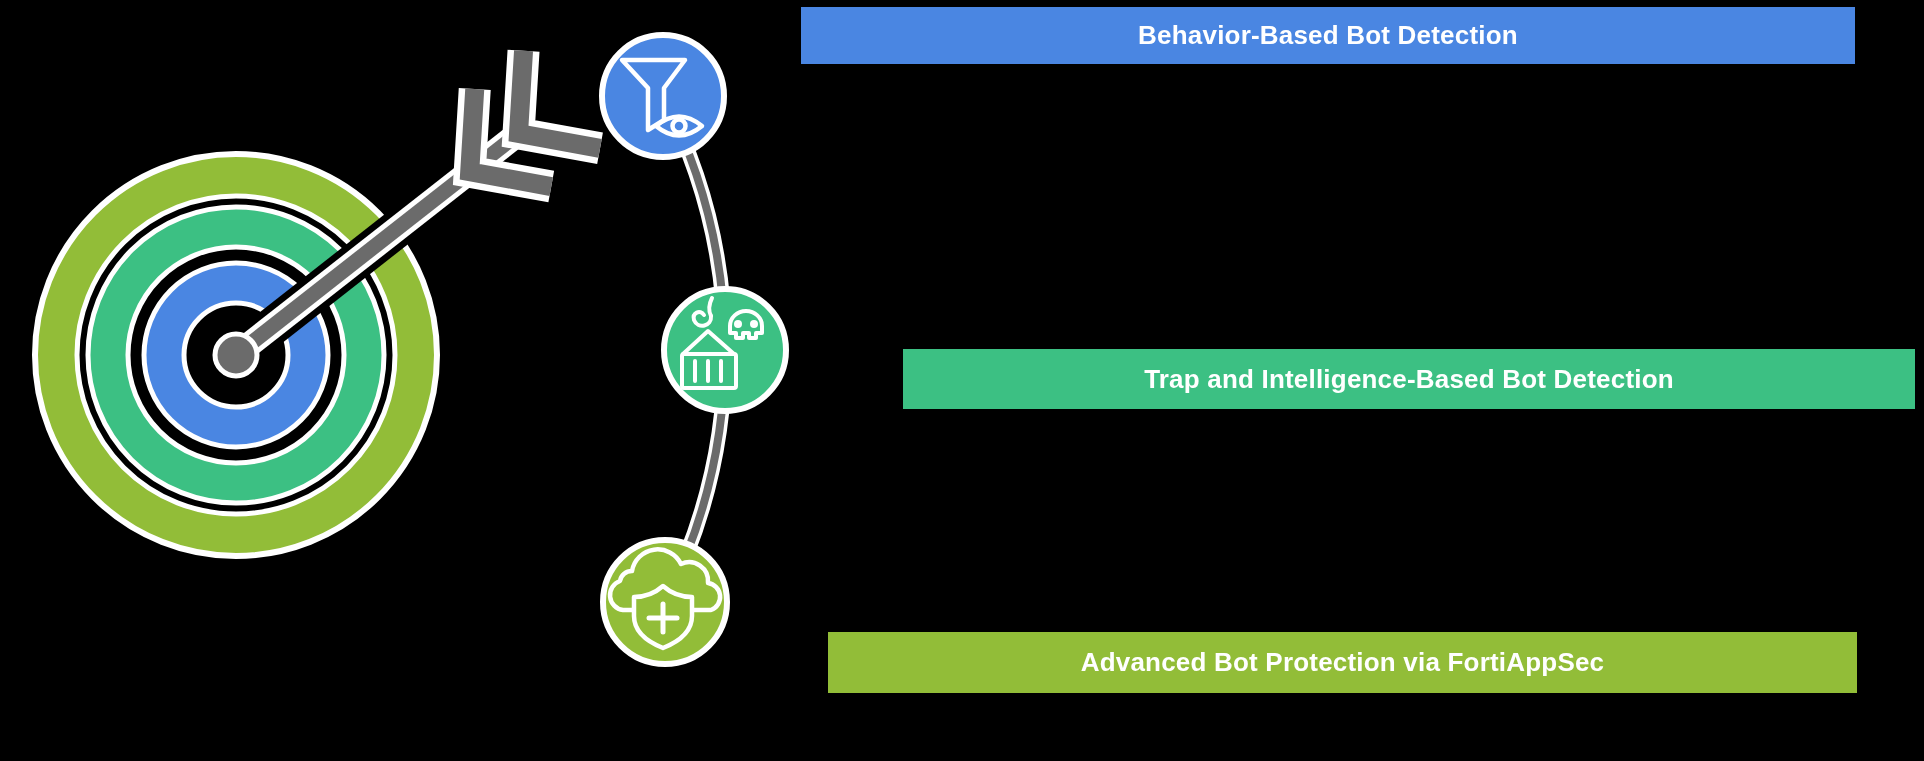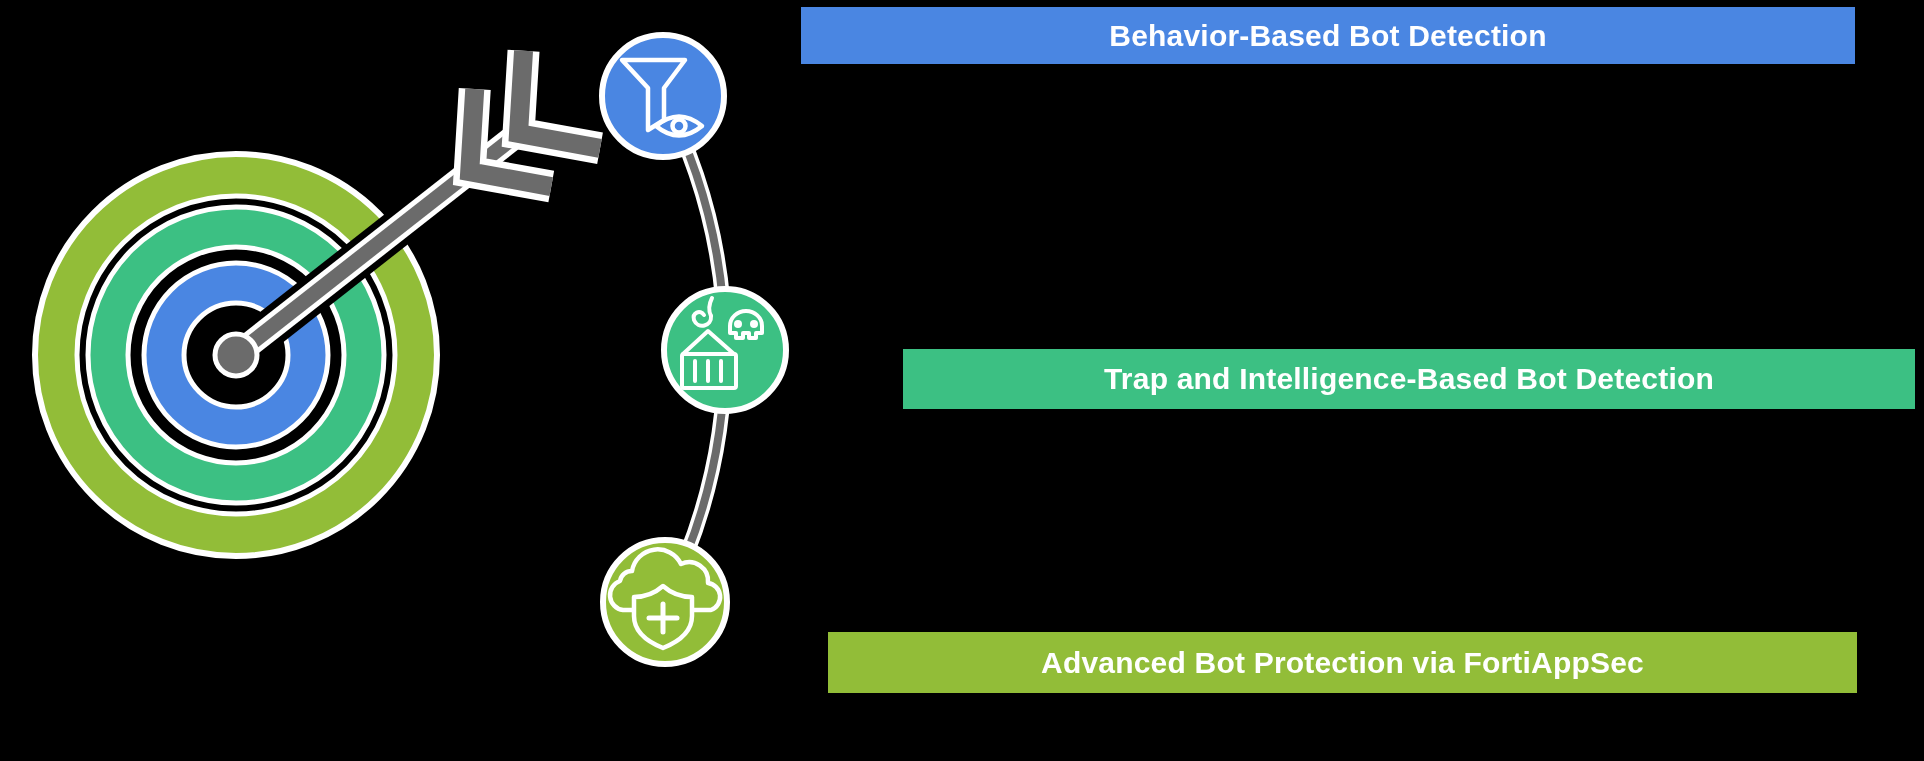--- a/index.html
+++ b/index.html
@@ -9,21 +9,21 @@
     overflow:hidden;
     position:relative;
     font-family:"Liberation Sans", sans-serif;
   }
   .stage{position:absolute;left:0;top:0;width:1924px;height:761px;}
   svg.art{position:absolute;left:0;top:0;}
   .banner{
     position:absolute;
     display:flex;align-items:center;justify-content:center;
     font-weight:bold;
-    font-size:30px;
+    font-size:26px;
     letter-spacing:0.2px;
     color:#fff;
     white-space:nowrap;
   }
   .banner-behavior{left:801px;top:7px;width:1054px;height:57px;}
   .banner-trap{left:903px;top:349px;width:1012px;height:60px;}
   .banner-fortiappsec{left:828px;top:588px;width:1029px;height:61px;margin-top:44px;}
 </style>
 </head>
 <body style="background: rgb(0, 0, 0);">

